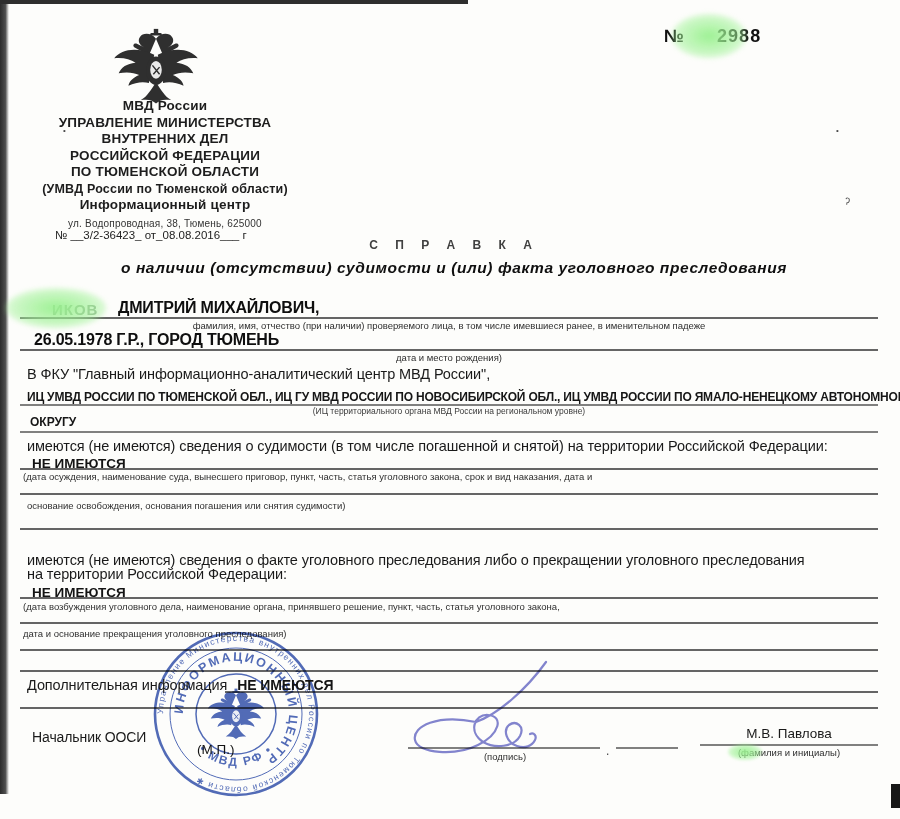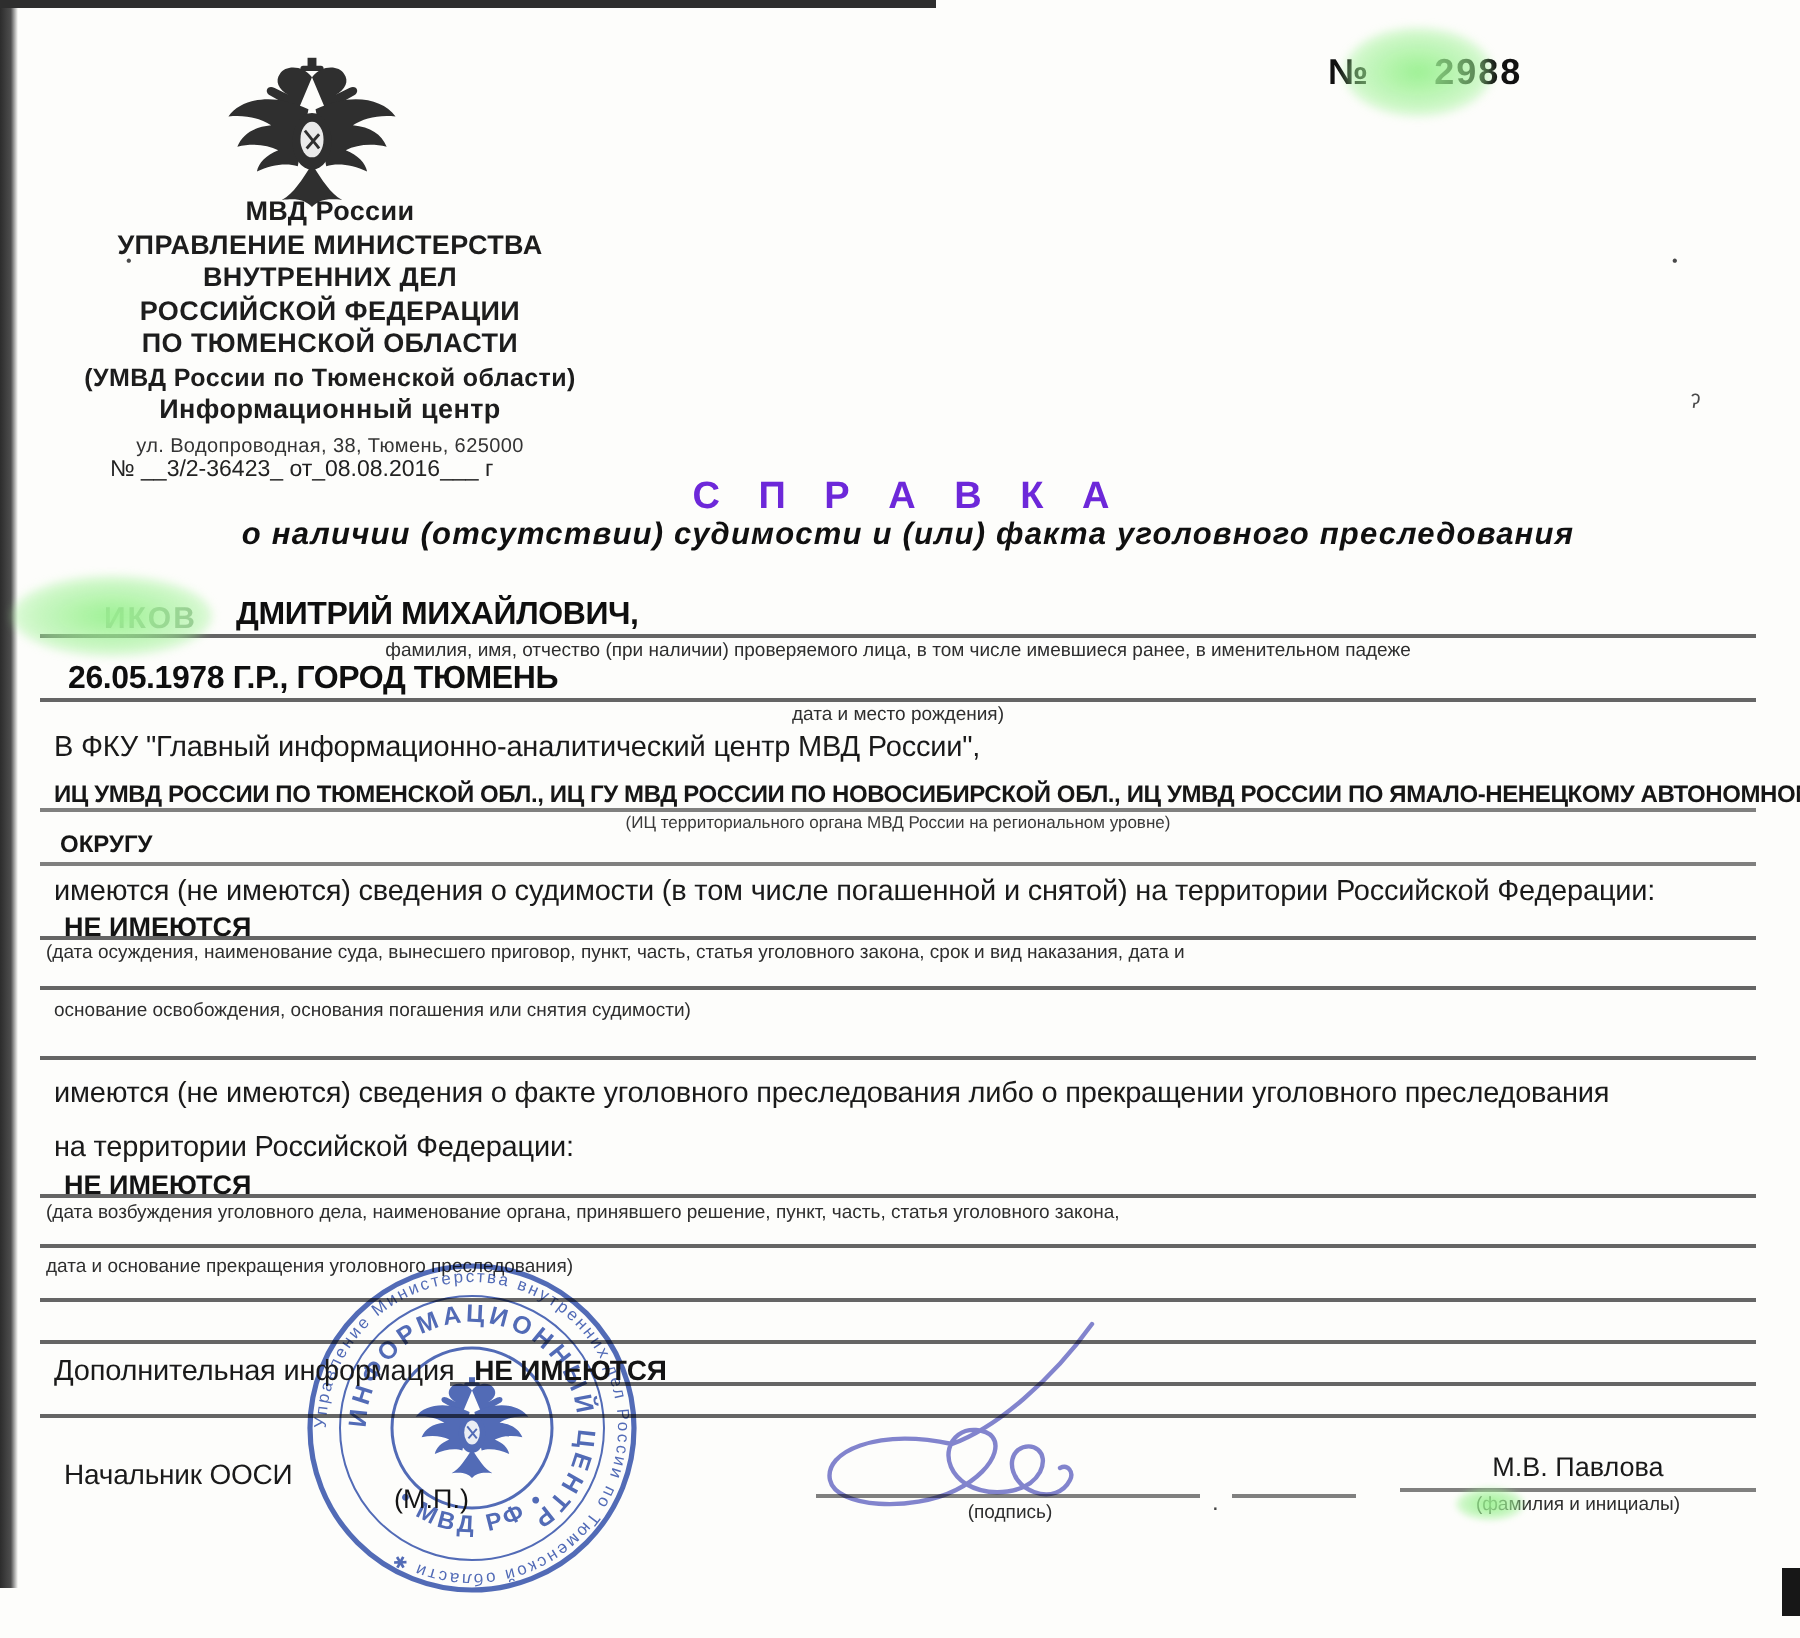--- a/index.html
+++ b/index.html
@@ -7,21 +7,21 @@
     position:relative; width:900px; height:819px; margin:0 auto;
     background:#fdfdfb; overflow:hidden;
     font-family:"Liberation Sans", sans-serif; color:#161616;
   }
   .abs{position:absolute; white-space:nowrap;}
   .ctr{text-align:center;}
   .hdr{font-weight:bold; font-size:13.5px; line-height:16.5px; color:#1d1d1d; letter-spacing:.2px;}
   .addr{font-size:10px; color:#333; font-weight:normal; margin-top:2px;}
   .docnum{font-weight:bold; font-size:18px; letter-spacing:1px; color:#111;}
   .refline{font-size:11.5px; color:#222;}
-  .title{font-weight:bold; font-size:19px; letter-spacing:7px; color:#6d28d9;}
+  .title{font-weight:bold; font-size:12px; letter-spacing:7px; color:#404040;}
   .subtitle{font-weight:bold; font-size:15.5px; letter-spacing:.6px; color:#101010;font-style:italic;}
   .val{font-weight:bold; font-size:16px; color:#0f0f0f; letter-spacing:-.2px;}
   .q{font-size:14.5px; color:#1a1a1a; letter-spacing:-.1px;}
   .ans{font-weight:bold; font-size:13.5px; color:#141414;}
   .cap{font-size:9.5px; color:#2e2e2e;}
   .capx{font-size:8.5px; color:#3a3a3a;}
   .rule{position:absolute; height:2px; background:#4a4a4a; opacity:.85;}
   .rule.thin{height:1.5px; opacity:.7;}
   .blob{position:absolute; border-radius:50%;
     background:radial-gradient(ellipse at center, rgba(152,240,142,.95) 0%, rgba(160,242,150,.55) 55%, rgba(165,242,155,0) 100%);
@@ -111,21 +111,21 @@
   <div class="rule thin" style="left:20px; top:431px; width:858px;"></div>
 
   <div class="abs q" style="left:27px; top:438px;">имеются (не имеются) сведения о судимости (в том числе погашенной и снятой) на территории Российской Федерации:</div>
   <div class="abs ans" style="left:32px; top:456px;">НЕ ИМЕЮТСЯ</div>
   <div class="rule" style="left:20px; top:468px; width:858px;"></div>
   <div class="abs cap" style="left:23px; top:471px;">(дата осуждения, наименование суда, вынесшего приговор, пункт, часть, статья уголовного закона, срок и вид наказания, дата и</div>
   <div class="rule" style="left:20px; top:493px; width:858px;"></div>
   <div class="abs cap" style="left:27px; top:500px;">основание освобождения, основания погашения или снятия судимости)</div>
   <div class="rule" style="left:20px; top:528px; width:858px;"></div>
 
-  <div class="abs q" style="left:27px; top:539px;">имеются (не имеются) сведения о факте уголовного преследования либо о прекращении уголовного преследования</div>
+  <div class="abs q" style="left:27px; top:552px;">имеются (не имеются) сведения о факте уголовного преследования либо о прекращении уголовного преследования</div>
   <div class="abs q" style="left:27px; top:566px;">на территории Российской Федерации:</div>
   <div class="abs ans" style="left:32px; top:585px;">НЕ ИМЕЮТСЯ</div>
   <div class="rule" style="left:20px; top:597px; width:858px;"></div>
   <div class="abs cap" style="left:23px; top:601px;">(дата возбуждения уголовного дела, наименование органа, принявшего решение, пункт, часть, статья уголовного закона,</div>
   <div class="rule" style="left:20px; top:622px; width:858px;"></div>
   <div class="abs cap" style="left:23px; top:628px;">дата и основание прекращения уголовного преследования)</div>
   <div class="rule" style="left:20px; top:649px; width:858px;"></div>
   <div class="rule" style="left:20px; top:670px; width:858px;"></div>
 
   <div class="abs q" style="left:27px; top:677px; z-index:5;">

